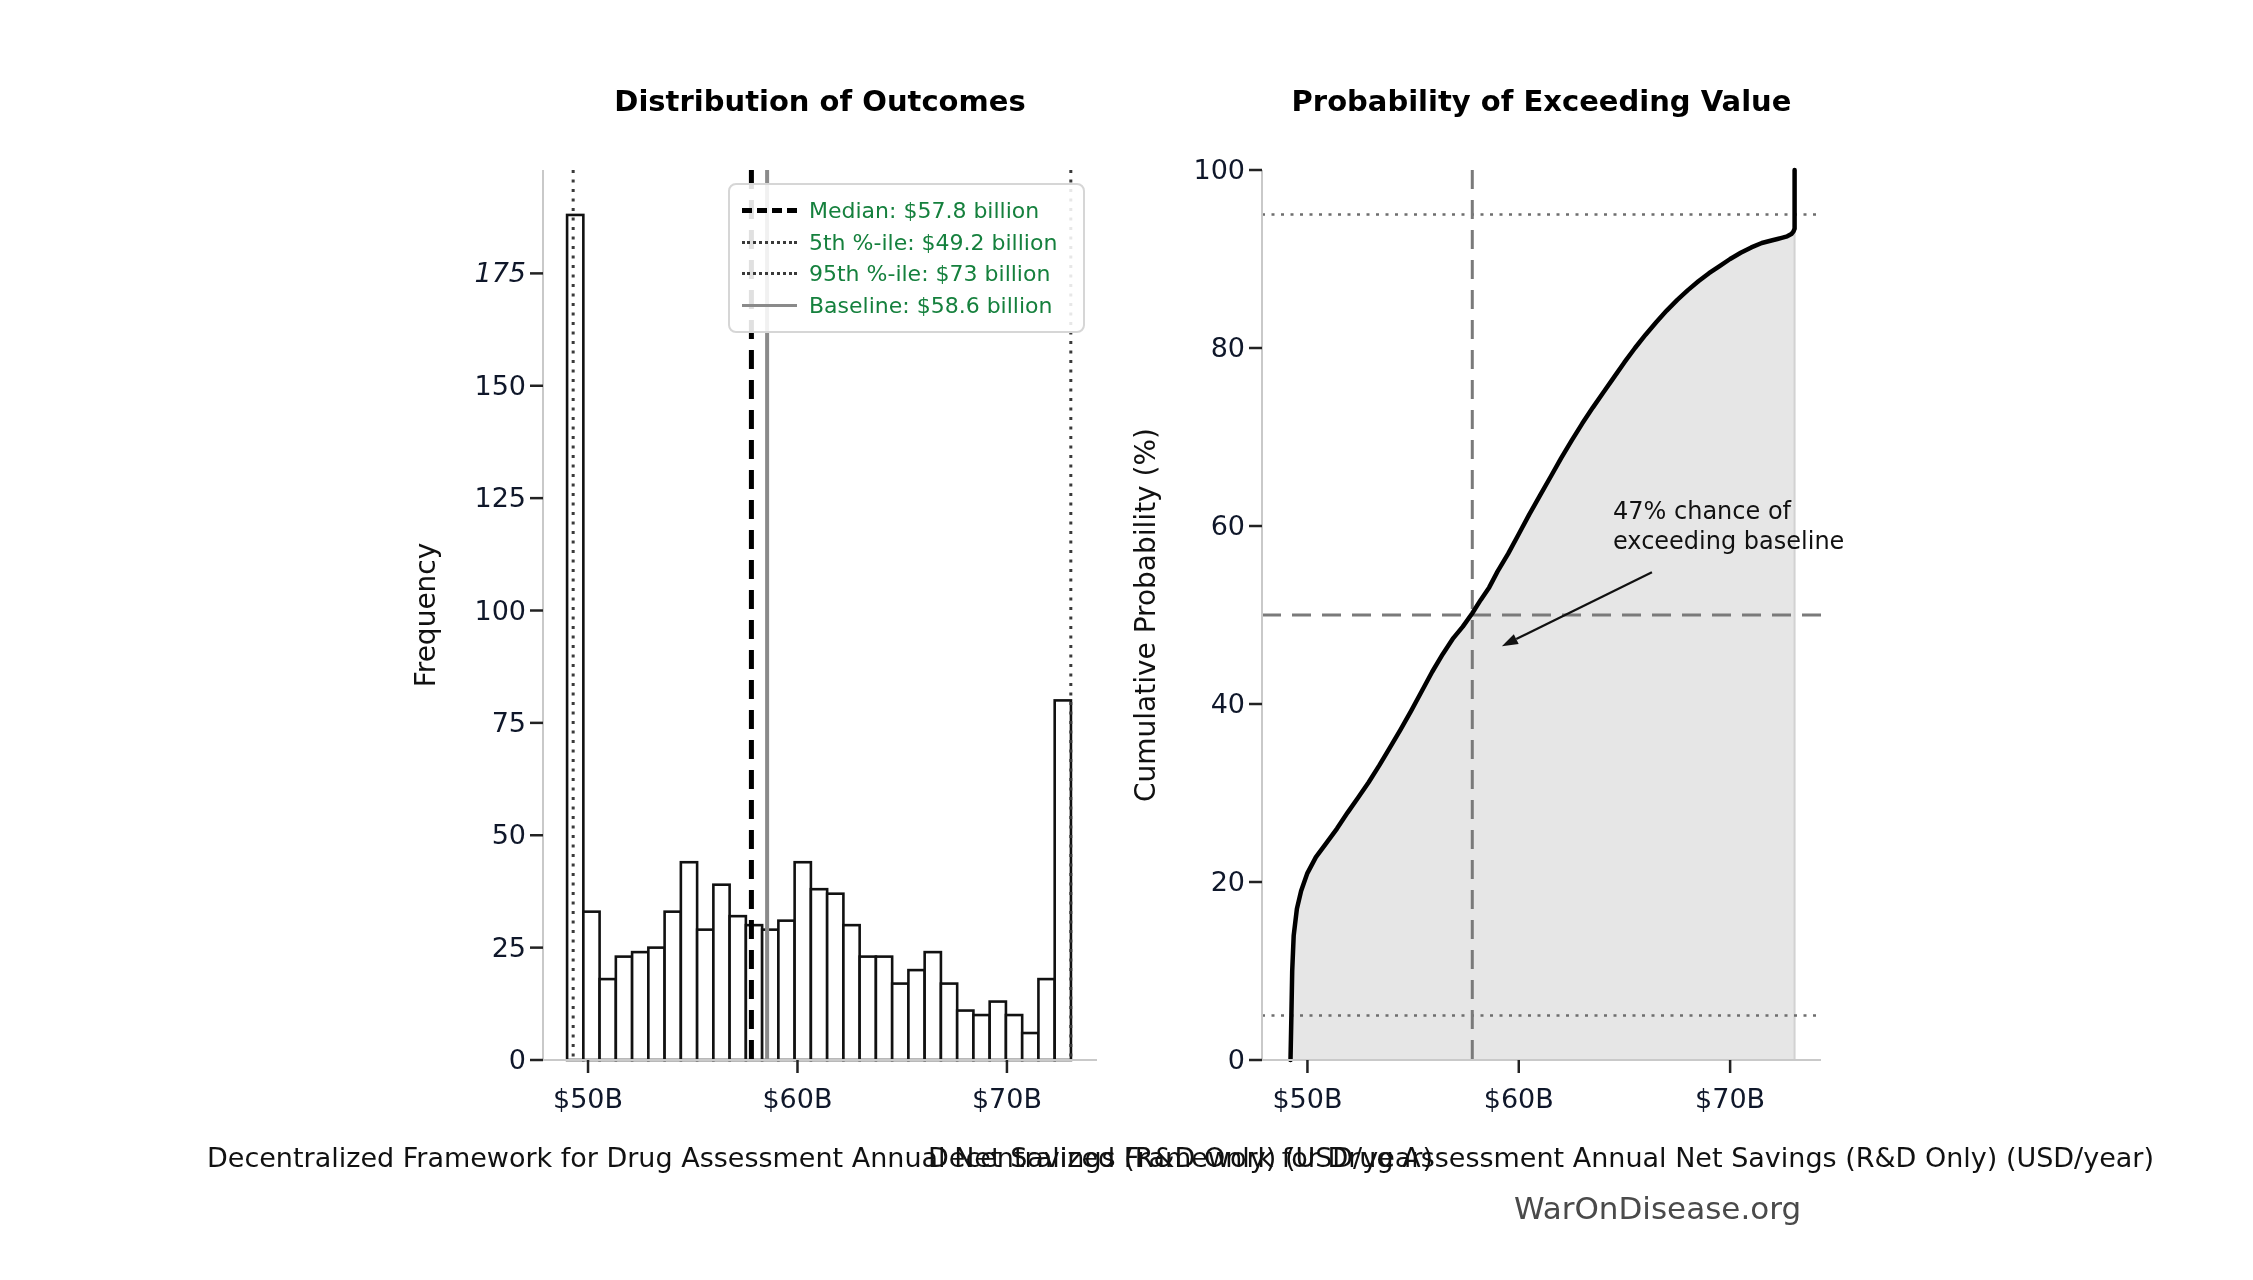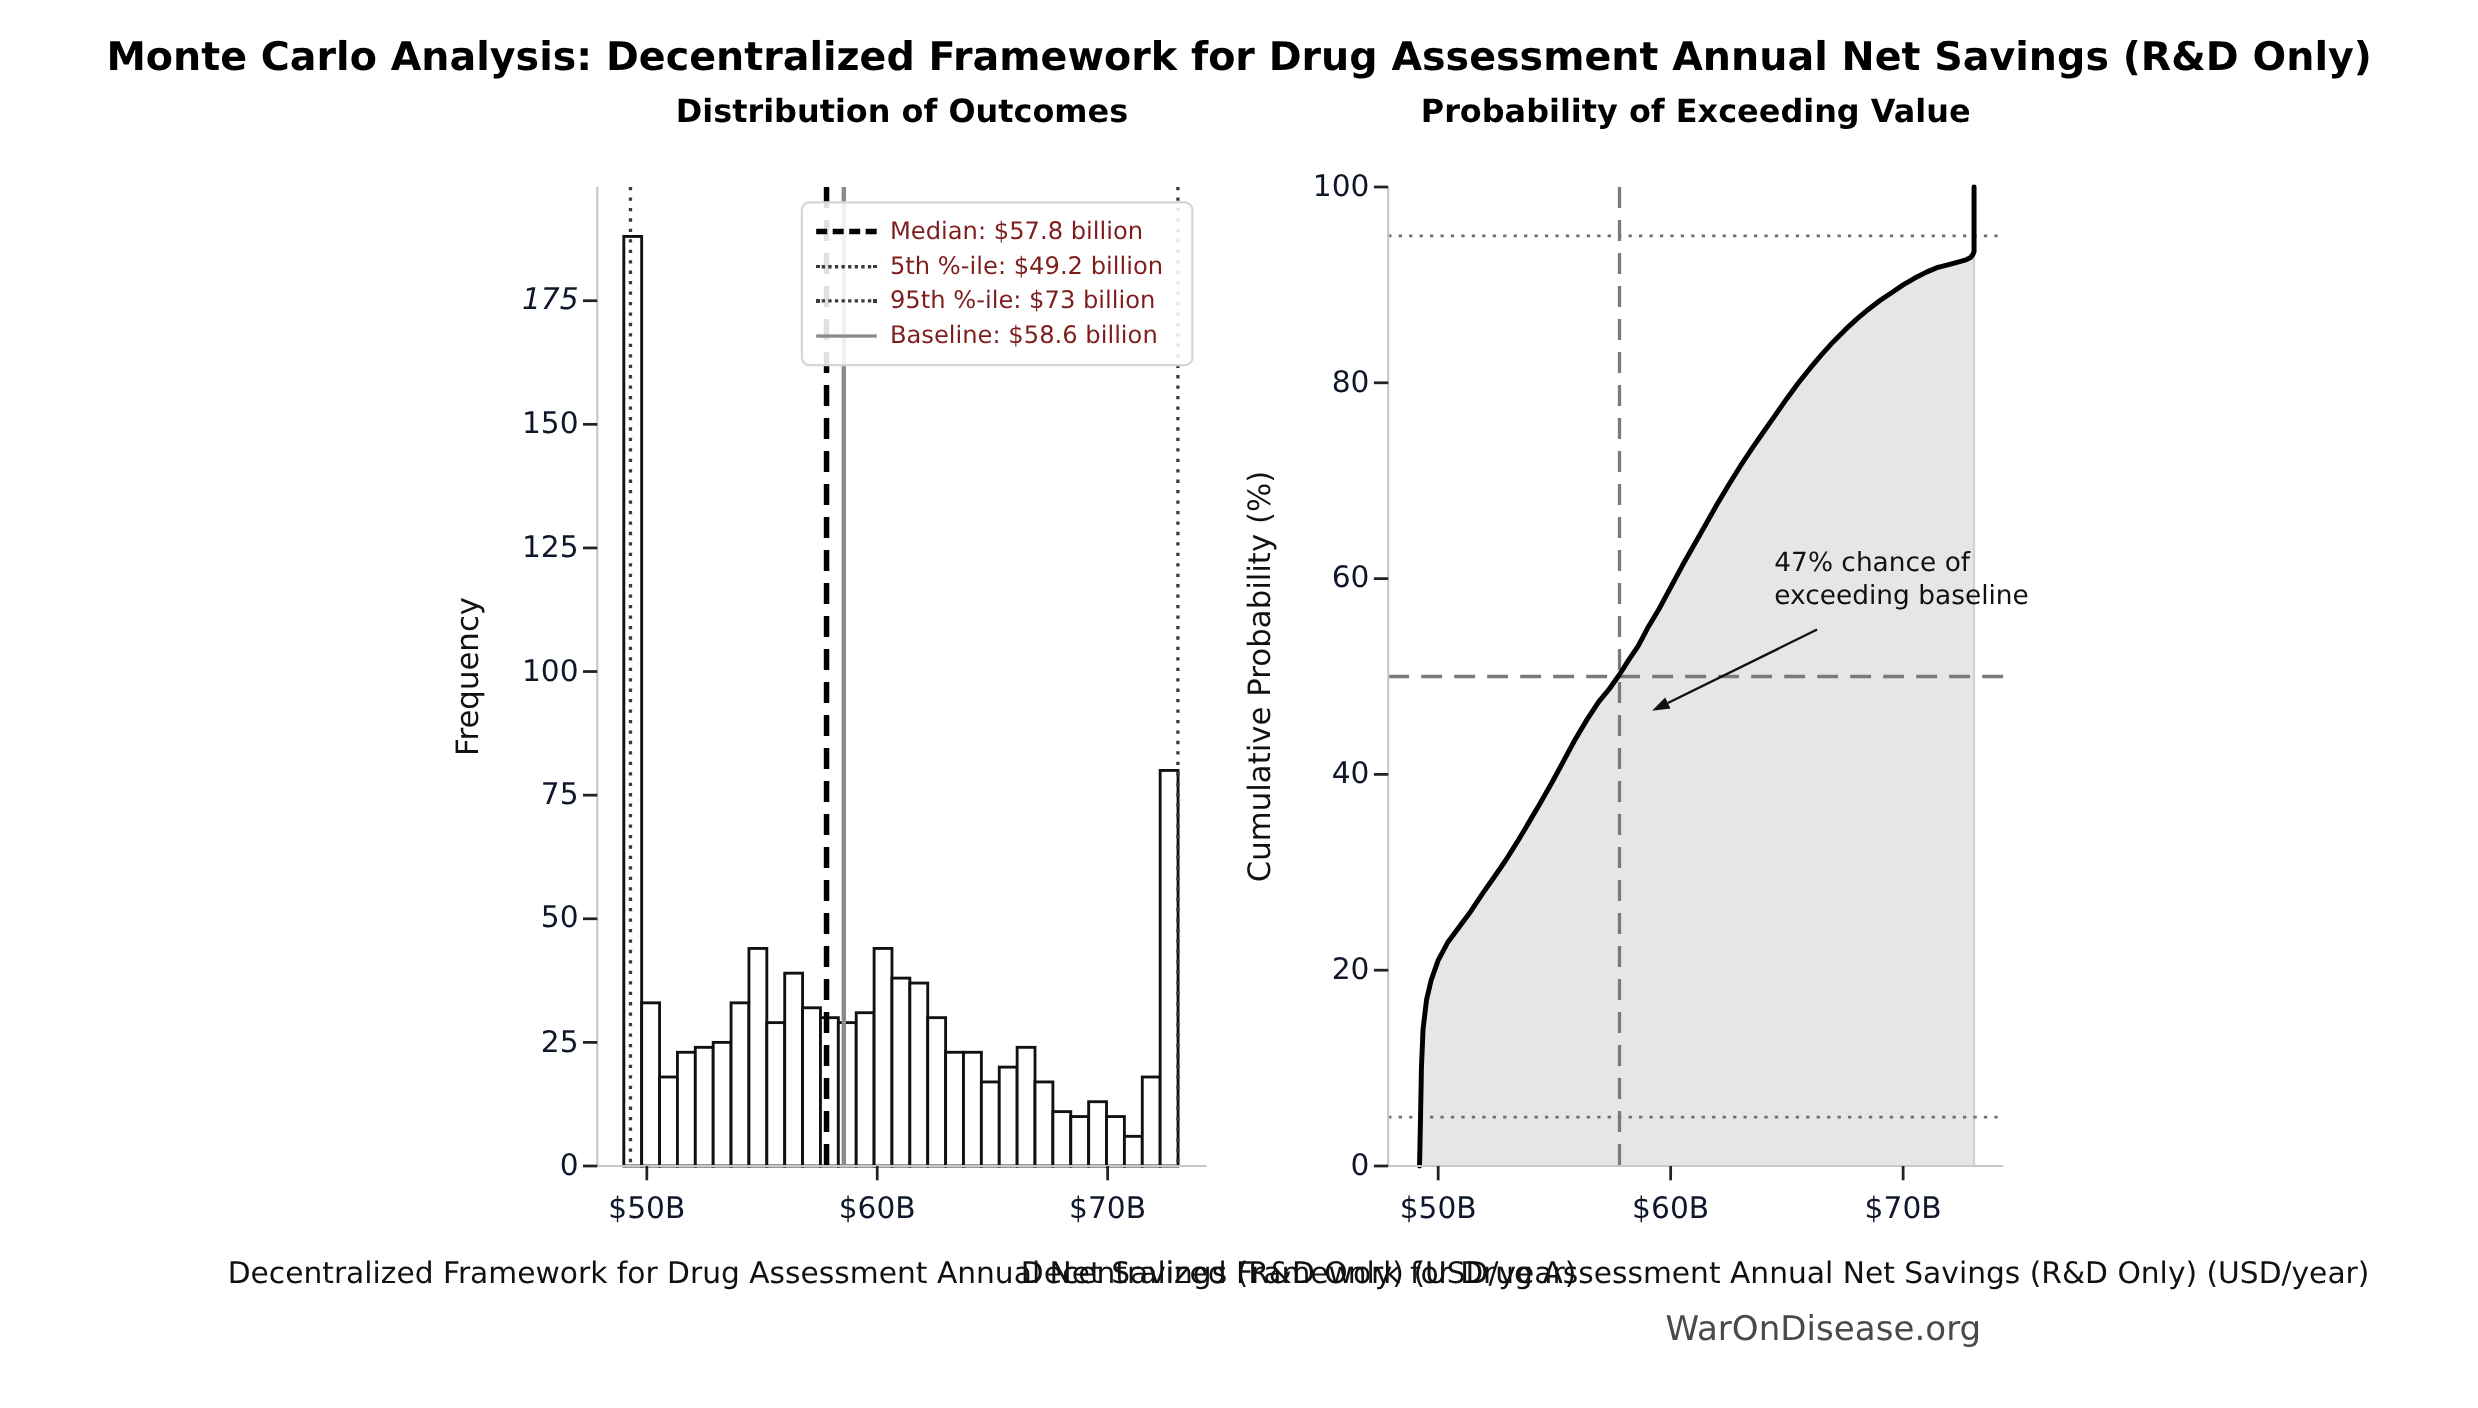--- a/index.html
+++ b/index.html
@@ -33,21 +33,21 @@
   .legend{
     position:absolute;left:728px;top:183px;width:357px;box-sizing:border-box;
     background:rgba(255,255,255,0.88);border:2px solid #d6d6d6;border-radius:8px;
     padding:10px 12px;display:flex;flex-direction:column;justify-content:space-between;height:150px;
   }
   .lrow{display:flex;align-items:center;height:34px;}
   .lsample{display:inline-block;width:55px;height:0;margin-right:12px;flex:0 0 55px;}
   .lsample.s-dashed{border-top:5px dashed #000;}
   .lsample.s-dotted{border-top:3px dotted #3a3a3a;}
   .lsample.s-solid{border-top:3px solid #8a8a8a;}
-  .ltext{font-size:22px;color:#7f1d1d;white-space:nowrap;}
+  .ltext{font-size:22px;color:#15803d;white-space:nowrap;}
   .annotation{position:absolute;left:1613px;top:496px;font-size:24px;line-height:30px;color:#111;}
   .watermark{position:absolute;left:1514px;top:1190px;font-size:31px;color:#4a4a4a;}
 </style>
 </head>
 <body>
 
 <div id="figure">
   <svg id="plot-svg" width="2253" height="1280">
       <rect x="567.0869565217391" y="214.94949494949492" width="16.25345935727796" height="845.0505050505051" fill="#ffffff" stroke="#111111" stroke-width="2.6"></rect>
       <rect x="583.3404158790171" y="911.6666666666667" width="16.253459357277734" height="148.33333333333326" fill="#ffffff" stroke="#111111" stroke-width="2.6"></rect>
@@ -134,21 +134,20 @@
       <div class="tick-label x" style="left: 1458.78px; top: 1082px;">$60B</div>
       <div class="tick-label x" style="left: 1670.12px; top: 1082px;">$70B</div>
       <div class="tick-label y" style="left: 1159px; top: 1043px;">0</div>
       <div class="tick-label y" style="left: 1159px; top: 865px;">20</div>
       <div class="tick-label y" style="left: 1159px; top: 687px;">40</div>
       <div class="tick-label y" style="left: 1159px; top: 509px;">60</div>
       <div class="tick-label y" style="left: 1159px; top: 331px;">80</div>
       <div class="tick-label y" style="left: 1159px; top: 153px;">100</div>
     </div>
 
-  <div class="main-title">Monte Carlo Analysis: Decentralized Framework for Drug Assessment Annual Net Savings (R&amp;D Only)</div>
   <div class="sub-title left">Distribution of Outcomes</div>
   <div class="sub-title right">Probability of Exceeding Value</div>
 
   <div class="ylab left">Frequency</div>
   <div class="ylab right">Cumulative Probability (%)</div>
 
   <div class="xlab left">Decentralized Framework for Drug Assessment Annual Net Savings (R&amp;D Only) (USD/year)</div>
   <div class="xlab right">Decentralized Framework for Drug Assessment Annual Net Savings (R&amp;D Only) (USD/year)</div>
 
   <div class="legend">

